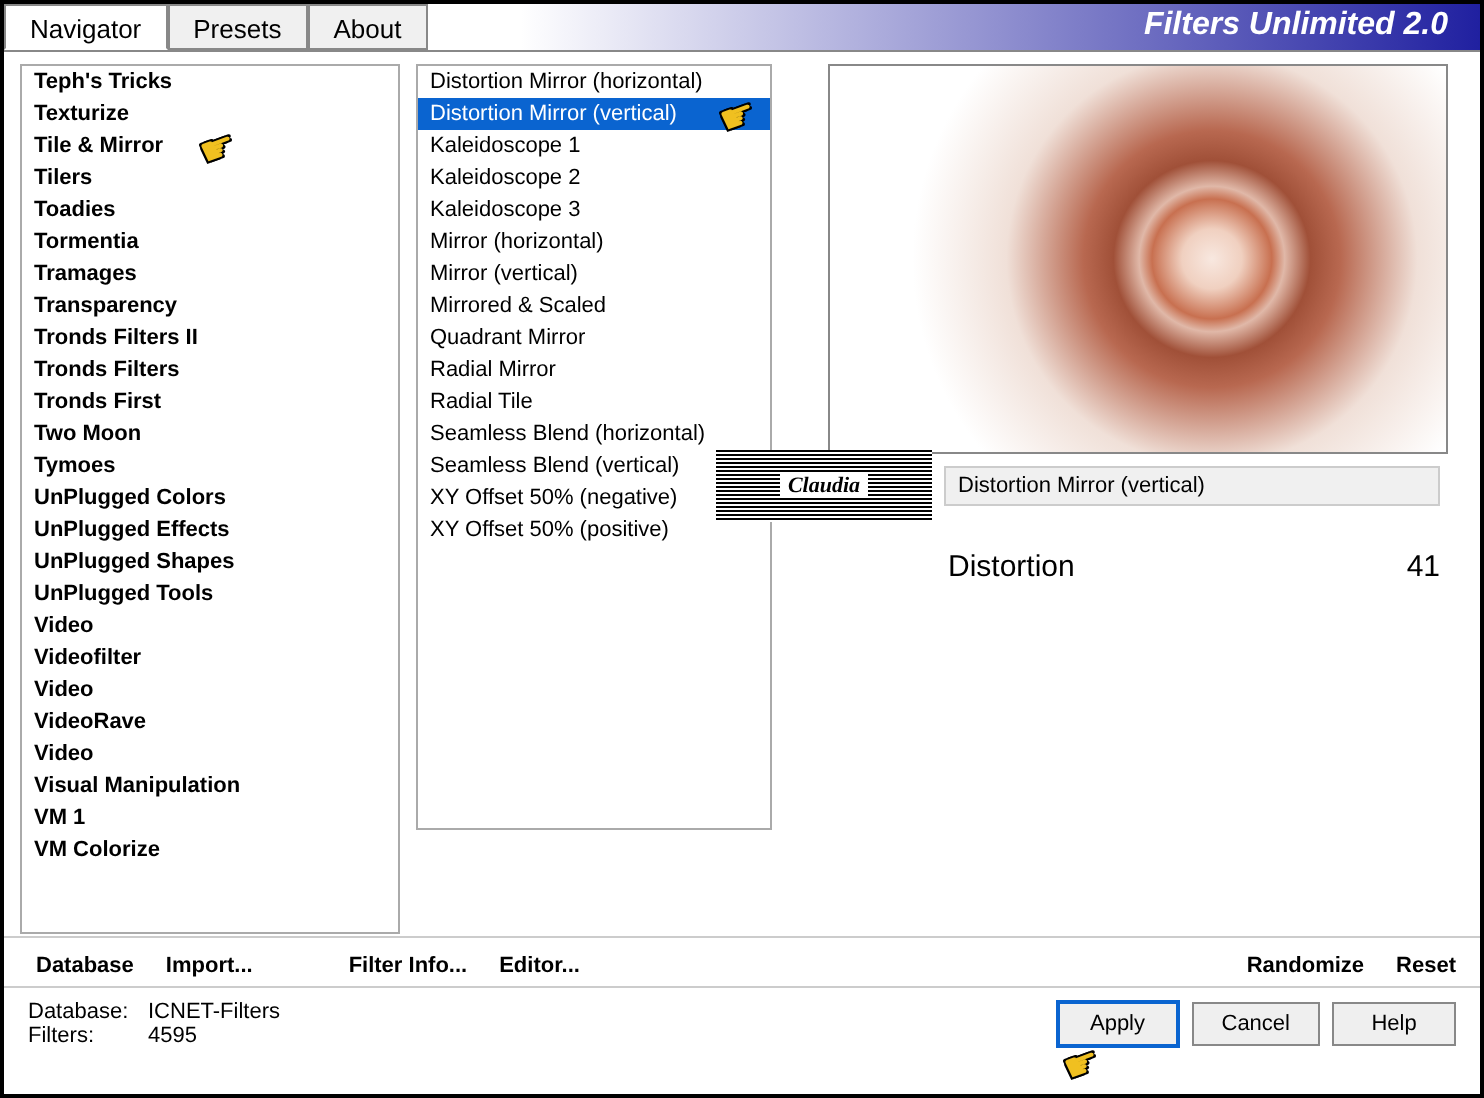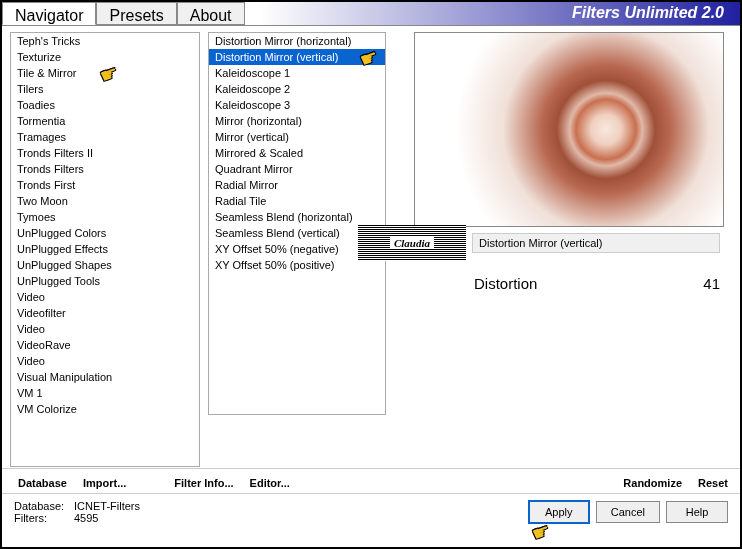--- a/index.html
+++ b/index.html
@@ -1,24 +1,24 @@
 <!DOCTYPE html>
 <html><head>
 <meta charset="utf-8">
 <style>
 * { box-sizing: border-box; margin: 0; padding: 0; }
 body { font-family: Arial, sans-serif; font-size: 11px; background: #fff; width: 742px; height: 549px; border: 2px solid #000; position: relative; overflow: hidden; }
 .header { display: flex; height: 24px; background: linear-gradient(to right, #fff 0%, #fff 35%, #2020a0 100%); border-bottom: 1px solid #888; }
 .tabs { display: flex; }
-.tab { padding: 4px 12px; border: 1px solid #888; background: #f0f0f0; cursor: pointer; font-size: 16px; }
+.tab { padding: 4px 12px; border: 1px solid #888; background: #f0f0f0; cursor: pointer; font-size: 13px; }
 .tab.active { background: #fff; border-bottom-color: #fff; }
 .title { margin-left: auto; color: #fff; font-weight: bold; font-style: italic; font-size: 16px; padding: 2px 16px 0 0; }
 .main { display: flex; height: 440px; padding: 6px 8px 0 8px; gap: 8px; }
 .listbox { border: 1px solid #aaa; overflow-y: scroll; background: #fff; }
-.list-left { width: 190px; height: 435px; }
+.list-left { width: 190px; height: 435px; font-weight: bold; }
 .list-mid { width: 178px; height: 383px; overflow-y: auto; }
 .list-item { padding: 2px 6px; white-space: nowrap; cursor: pointer; font-size: 11px; color: #000; }
 .list-item.selected { background: #0a64d0; color: #fff; }
 .right { flex: 1; padding-left: 4px; position: relative; }
 .preview { width: 310px; height: 195px; border: 1px solid #888; position: relative; overflow: hidden; background: radial-gradient(circle at 62% 50%, #f8e8e0 0%, #f0d0c0 7%, #c87050 14%, #e0b8a8 17%, #a05038 23%, #b86850 30%, #f0e0d8 48%, #fff 70%); margin-left: 16px; }
 .filter-name-bar { display: flex; align-items: center; margin-top: 6px; position: relative; }
 .logo-stripe { width: 108px; height: 36px; background: repeating-linear-gradient(#000, #000 1px, #fff 1px, #fff 2px); display: flex; align-items: center; justify-content: center; position: absolute; left: -40px; }
 .logo-text { background: #fff; padding: 0 4px; font-style: italic; font-family: cursive; font-size: 11px; font-weight: bold; }
 .name-field { margin-left: 74px; background: #f0f0f0; border: 1px solid #ccc; padding: 3px 6px; width: 248px; font-size: 11px; }
 .param-row { display: flex; justify-content: space-between; padding: 4px 12px 0 76px; font-size: 15px; margin-top: 18px; }
@@ -51,20 +51,21 @@
 
 <div class="main">
   <div class="listbox list-left" id="cat-list">
       <div class="list-item">Teph's Tricks</div>
       <div class="list-item">Texturize</div>
       <div class="list-item">Tile &amp; Mirror</div>
       <div class="list-item">Tilers</div>
       <div class="list-item">Toadies</div>
       <div class="list-item">Tormentia</div>
       <div class="list-item">Tramages</div>
+      <div class="list-item">Transparency</div>
       <div class="list-item">Tronds Filters II</div>
       <div class="list-item">Tronds Filters</div>
       <div class="list-item">Tronds First</div>
       <div class="list-item">Two Moon</div>
       <div class="list-item">Tymoes</div>
       <div class="list-item">UnPlugged Colors</div>
       <div class="list-item">UnPlugged Effects</div>
       <div class="list-item">UnPlugged Shapes</div>
       <div class="list-item">UnPlugged Tools</div>
       <div class="list-item">Video</div>

